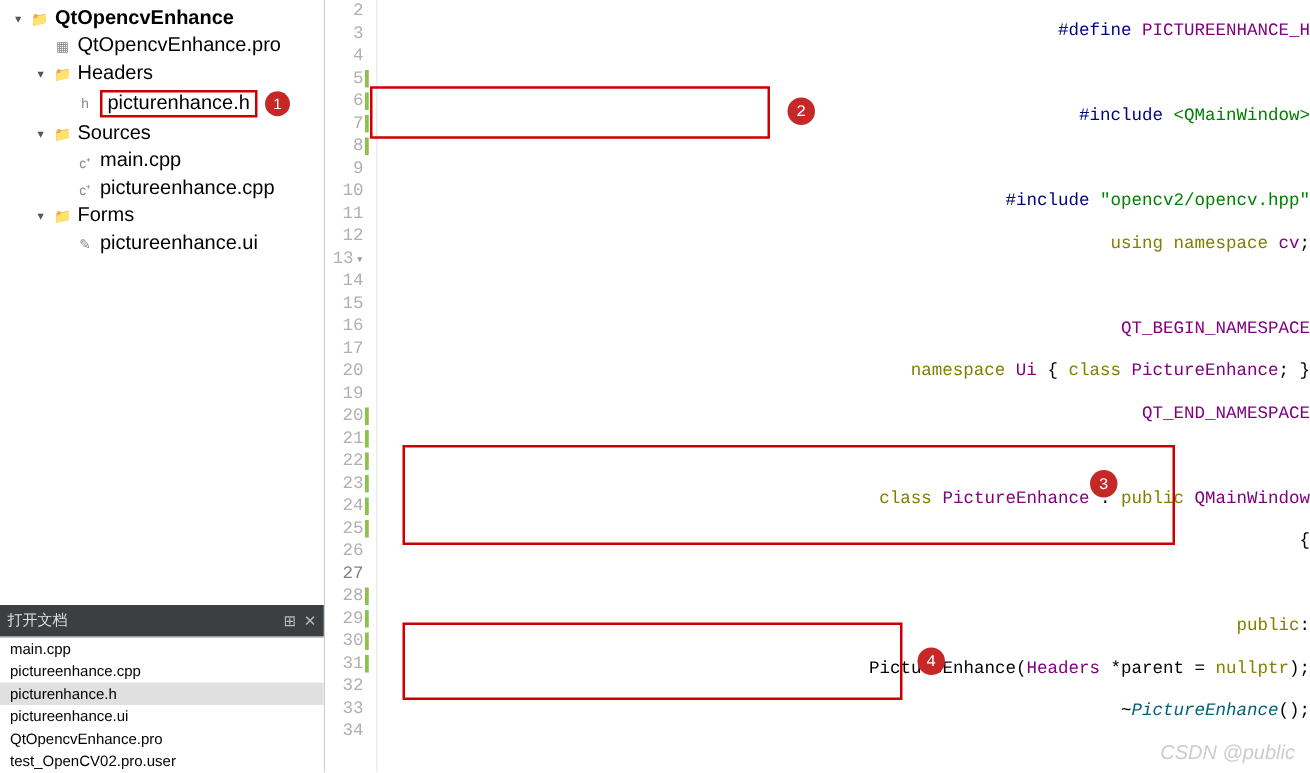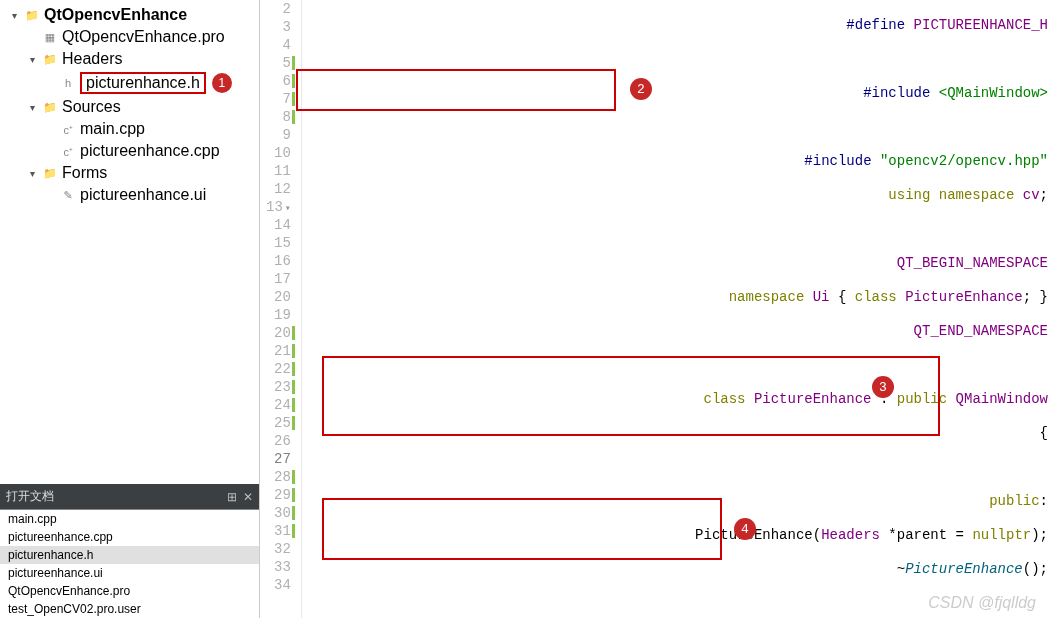--- a/index.html
+++ b/index.html
@@ -188,13 +188,13 @@
       <div class="redbox" style="left:-6px; top:69px; width:320px; height:42px;"></div>
       <div class="abs-callout" style="left:328px; top:78px;">2</div>
       <div class="redbox" style="left:20px; top:356px; width:618px; height:80px;"></div>
       <div class="abs-callout" style="left:570px; top:376px;">3</div>
       <div class="redbox" style="left:20px; top:498px; width:400px; height:62px;"></div>
       <div class="abs-callout" style="left:432px; top:518px;">4</div>
     </div>
   </div>
 </div>
 
-<div class="watermark">CSDN @fjqlldg</div>
+<div class="watermark">CSDN @public</div>
 
 </body></html>

